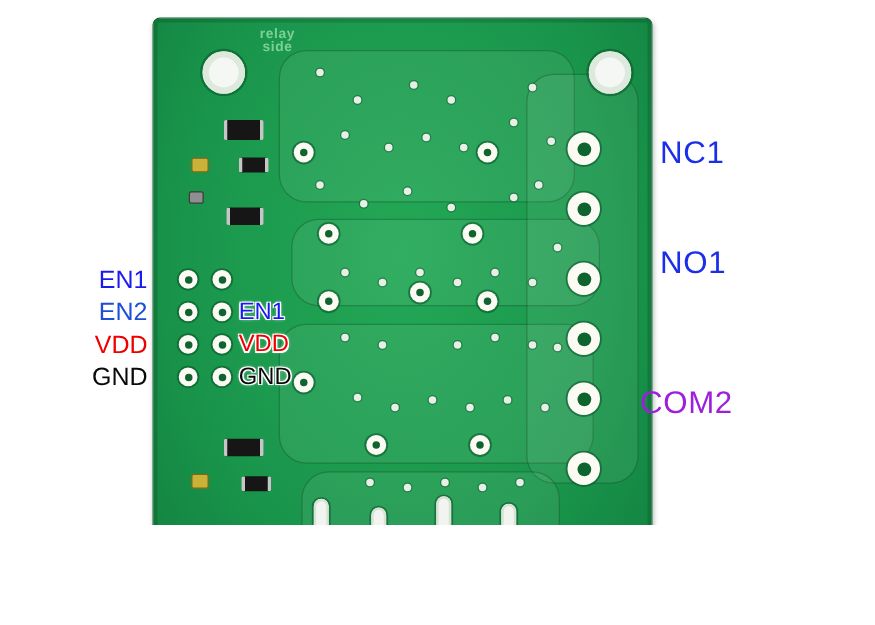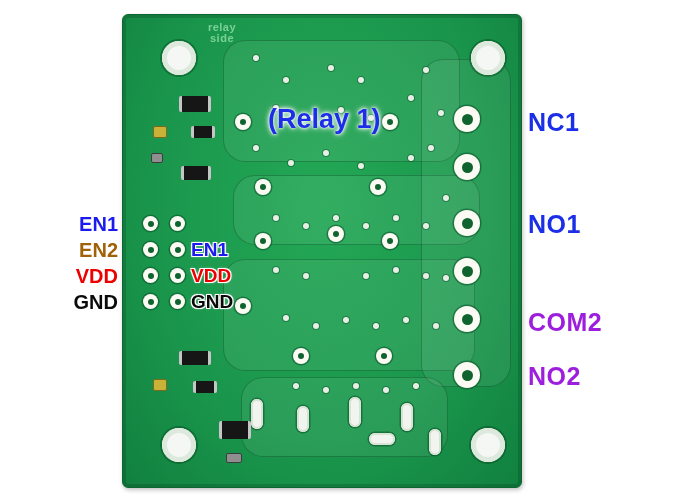--- a/index.html
+++ b/index.html
@@ -1,17 +1,17 @@
 <!DOCTYPE html>
 <html><head>
 <meta charset="utf-8">
 <style>
   html,body { margin:0; padding:0; background:#ffffff; }
   #stage {
-    position:relative; width:700px; height:500px; background:#ffffff;
+    position:relative; width:700px; height:420px; background:#ffffff;
     font-family:"Liberation Sans", sans-serif; overflow:hidden;
   }
   
   #board {
     position:absolute; left:122px; top:14px; width:398px; height:472px;
     background: radial-gradient(ellipse at 50% 40%, #23a855 0%, #1a964c 60%, #11803f 100%);
     border:1px solid #0b6630; border-radius:6px;
     box-shadow: inset 0 0 0 3px rgba(0,0,0,0.14), 1px 2px 4px rgba(0,0,0,0.25);
   }
   .copper {
@@ -42,21 +42,21 @@
   }
   .smd { position:absolute; background:#161616; border-radius:2px; }
   .smd.caps { border-left:3px solid #c6c6c6; border-right:3px solid #c6c6c6; }
   .smd.led  { background:#c9b237; border:1px solid #7a6a1c; }
   .smd.res  { background:#8f8f8f; border:1px solid #3d3d3d; }
   
   .relay-label {
     position:absolute; font-weight:bold; font-size:27px; white-space:nowrap;
     text-shadow: 0 0 2px #fff, 0 0 4px #fff, 0 0 6px rgba(255,255,255,0.85);
   }
-  .side-label { position:absolute; font-weight:bold; white-space:nowrap; }
+  .side-label { position:absolute; font-weight:normal; white-space:nowrap; }
   .right-label { font-size:25px; letter-spacing:0.5px; line-height:28px; }
   .outer-label { font-size:20px; width:62px; text-align:right; line-height:24px; }
   .inner-label {
     font-size:19px; line-height:24px;
     text-shadow:-1px -1px 0 #fff, 1px -1px 0 #fff, -1px 1px 0 #fff, 1px 1px 0 #fff, 0 0 3px #fff;
   }
   .silk {
     position:absolute; color:#86d7a1; font-size:11px; line-height:11px;
     text-align:center; font-weight:bold; opacity:0.9; letter-spacing:0.5px;
   }
@@ -205,29 +205,27 @@
       <div class="smd led" style="left: 30px; top: 364px; width: 12px; height: 10px;"></div>
       <div class="smd caps" style="left: 96px; top: 406px; width: 26px; height: 18px;"></div>
       <div class="smd res" style="left: 103px; top: 438px; width: 14px; height: 8px;"></div>
     </div>
 
   <div class="silk" style="left:200px; top:22px; width:44px;">
     <div>relay</div>
     <div>side</div>
   </div>
 
-  <div class="relay-label" style="left: 268px; top: 104px; color: rgb(27, 46, 232);">(Relay 1)</div>
 
   <div class="side-label outer-label" style="left: 56px; top: 212px; color: rgb(27, 27, 240);">EN1</div>
-  <div class="side-label outer-label" style="left: 56px; top: 238px; color: #a16207;">EN2</div>
+  <div class="side-label outer-label" style="left: 56px; top: 238px; color: #1d4ed8;">EN2</div>
   <div class="side-label outer-label" style="left: 56px; top: 264px; color: rgb(238, 0, 0);">VDD</div>
   <div class="side-label outer-label" style="left: 56px; top: 290px; color: rgb(10, 10, 10);">GND</div>
 
   <div class="side-label inner-label" style="left: 191px; top: 238px; color: rgb(27, 27, 240);">EN1</div>
   <div class="side-label inner-label" style="left: 191px; top: 264px; color: rgb(238, 0, 0);">VDD</div>
   <div class="side-label inner-label" style="left: 191px; top: 290px; color: rgb(10, 10, 10);">GND</div>
 
   <div class="side-label right-label" style="left: 528px; top: 108px; color: rgb(27, 46, 232);">NC1</div>
-  <div class="side-label right-label" style="left: 528px; top: 210px; color: rgb(27, 46, 232);">NO1</div>
-  <div class="side-label right-label" style="left: 528px; top: 308px; color: rgb(158, 30, 221);">COM2</div>
-  <div class="side-label right-label" style="left: 528px; top: 362px; color: rgb(158, 30, 221);">NO2</div>
+  <div class="side-label right-label" style="left: 528px; top: 196px; color: rgb(27, 46, 232);">NO1</div>
+  <div class="side-label right-label" style="left: 512px; top: 308px; color: rgb(158, 30, 221);">COM2</div>
 
 </div>
 
 </body></html>

